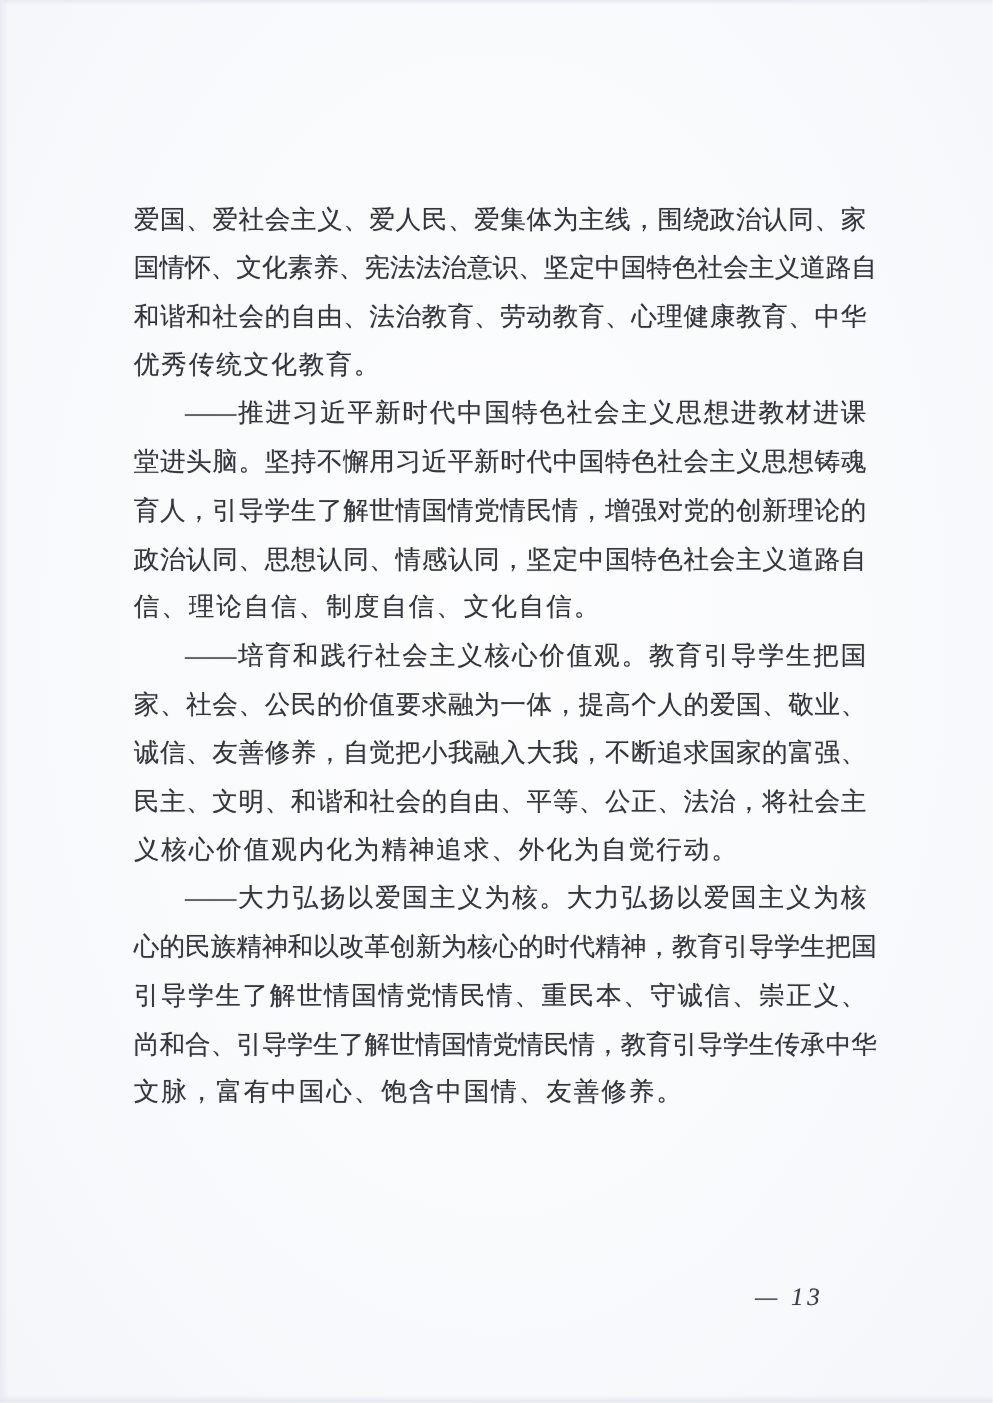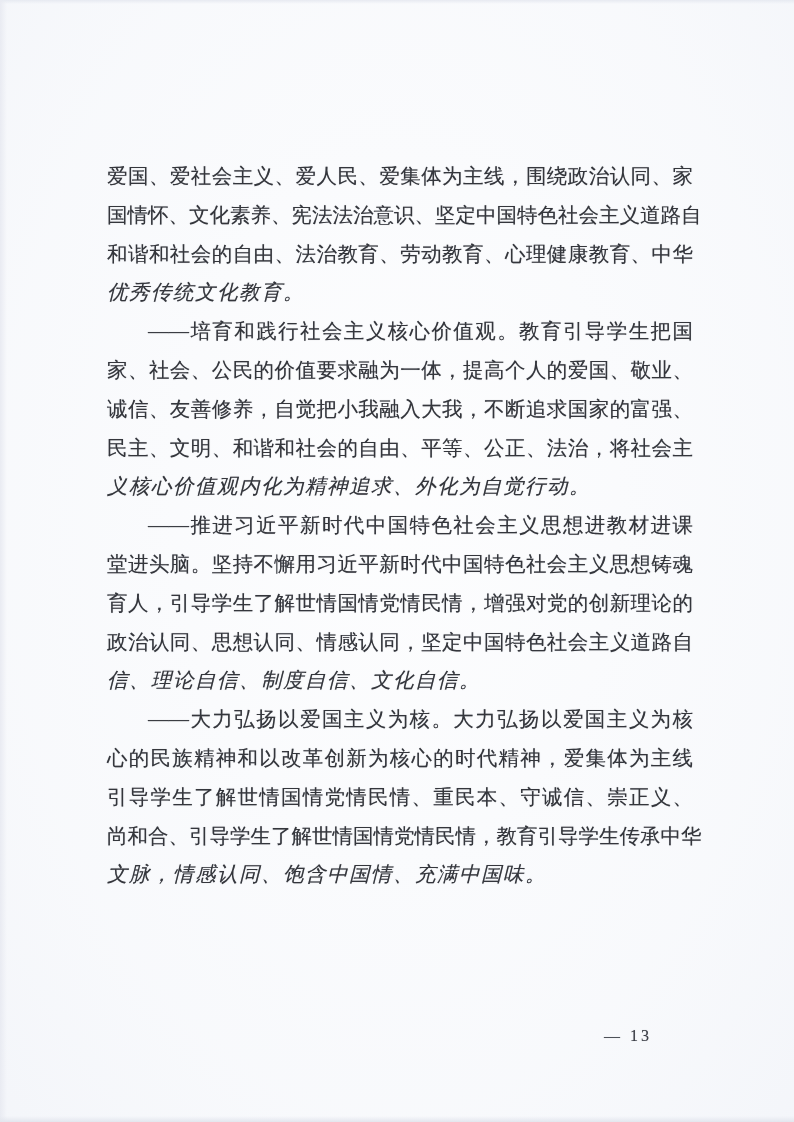--- a/index.html
+++ b/index.html
@@ -60,70 +60,70 @@
     white-space: nowrap;
     overflow: visible;
   }
   .line.indent {
     padding-left: 41px;
   }
   .line.last {
     text-align: center;
     text-align-last: left;
     letter-spacing: 1.5px;
-    font-style: italic;
   }
   .page-number {
     position: absolute;
     left: 604px;
     top: 1027px;
-    font-size: 16px;
+    font-size: 20px;
     letter-spacing: 3px;
     color: #3b3e46;
     text-shadow: 0 0 0.7px rgba(70,72,82,0.5);
+    font-style: italic;
   }
 </style>
 </head>
 <body>
 
 <div class="scan-page">
   <div class="edge-top"></div>
   <div class="edge-left"></div>
   <div class="edge-bottom"></div>
 
   <div class="content">
 
     <p class="para">
       <span class="line" style="display:block">爱国、爱社会主义、爱人民、爱集体为主线，围绕政治认同、家</span>
       <span class="line" style="display:block">国情怀、文化素养、宪法法治意识、坚定中国特色社会主义道路自</span>
       <span class="line" style="display:block">和谐和社会的自由、法治教育、劳动教育、心理健康教育、中华</span>
       <span class="line last" style="display:block">优秀传统文化教育。</span>
     </p>
 
     <p class="para">
+      <span class="line indent" style="display:block">——推进习近平新时代中国特色社会主义思想进教材进课</span>
+      <span class="line" style="display:block">堂进头脑。坚持不懈用习近平新时代中国特色社会主义思想铸魂</span>
+      <span class="line" style="display:block">育人，引导学生了解世情国情党情民情，增强对党的创新理论的</span>
+      <span class="line" style="display:block">政治认同、思想认同、情感认同，坚定中国特色社会主义道路自</span>
+      <span class="line last" style="display:block">信、理论自信、制度自信、文化自信。</span>
+    </p>
+
+    <p class="para">
       <span class="line indent" style="display:block">——培育和践行社会主义核心价值观。教育引导学生把国</span>
       <span class="line" style="display:block">家、社会、公民的价值要求融为一体，提高个人的爱国、敬业、</span>
       <span class="line" style="display:block">诚信、友善修养，自觉把小我融入大我，不断追求国家的富强、</span>
       <span class="line" style="display:block">民主、文明、和谐和社会的自由、平等、公正、法治，将社会主</span>
       <span class="line last" style="display:block">义核心价值观内化为精神追求、外化为自觉行动。</span>
     </p>
 
     <p class="para">
-      <span class="line indent" style="display:block">——推进习近平新时代中国特色社会主义思想进教材进课</span>
-      <span class="line" style="display:block">堂进头脑。坚持不懈用习近平新时代中国特色社会主义思想铸魂</span>
-      <span class="line" style="display:block">育人，引导学生了解世情国情党情民情，增强对党的创新理论的</span>
-      <span class="line" style="display:block">政治认同、思想认同、情感认同，坚定中国特色社会主义道路自</span>
-      <span class="line last" style="display:block">信、理论自信、制度自信、文化自信。</span>
-    </p>
-
-    <p class="para">
       <span class="line indent" style="display:block">——大力弘扬以爱国主义为核。大力弘扬以爱国主义为核</span>
-      <span class="line" style="display:block">心的民族精神和以改革创新为核心的时代精神，爱集体为主线</span>
+      <span class="line" style="display:block">心的民族精神和以改革创新为核心的时代精神，教育引导学生把国</span>
       <span class="line" style="display:block">引导学生了解世情国情党情民情、重民本、守诚信、崇正义、</span>
       <span class="line" style="display:block">尚和合、引导学生了解世情国情党情民情，教育引导学生传承中华</span>
-      <span class="line last" style="display:block">文脉，情感认同、饱含中国情、充满中国味。</span>
+      <span class="line last" style="display:block">文脉，富有中国心、饱含中国情、友善修养。</span>
     </p>
 
 
   </div>
 
   <div class="page-number">— 13</div>
 </div>
 
 </body></html>

